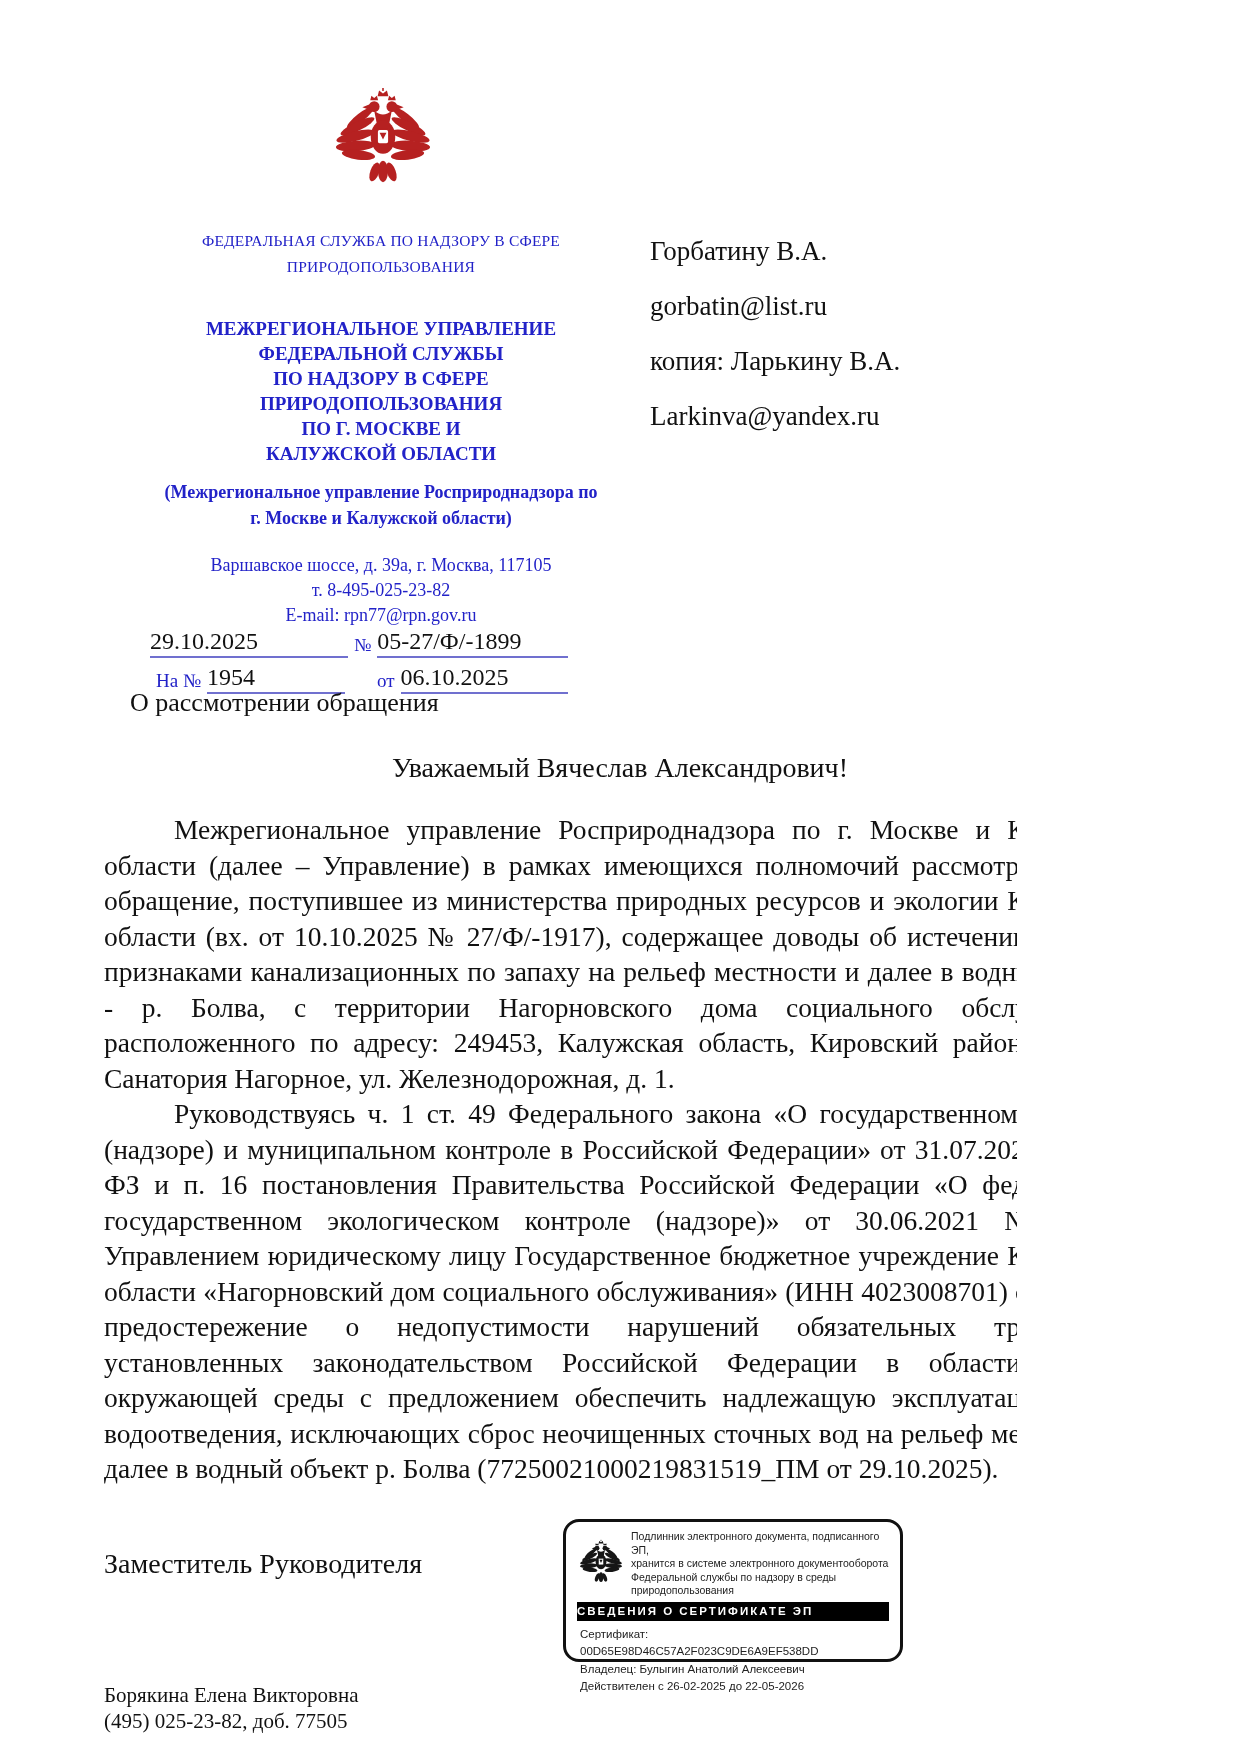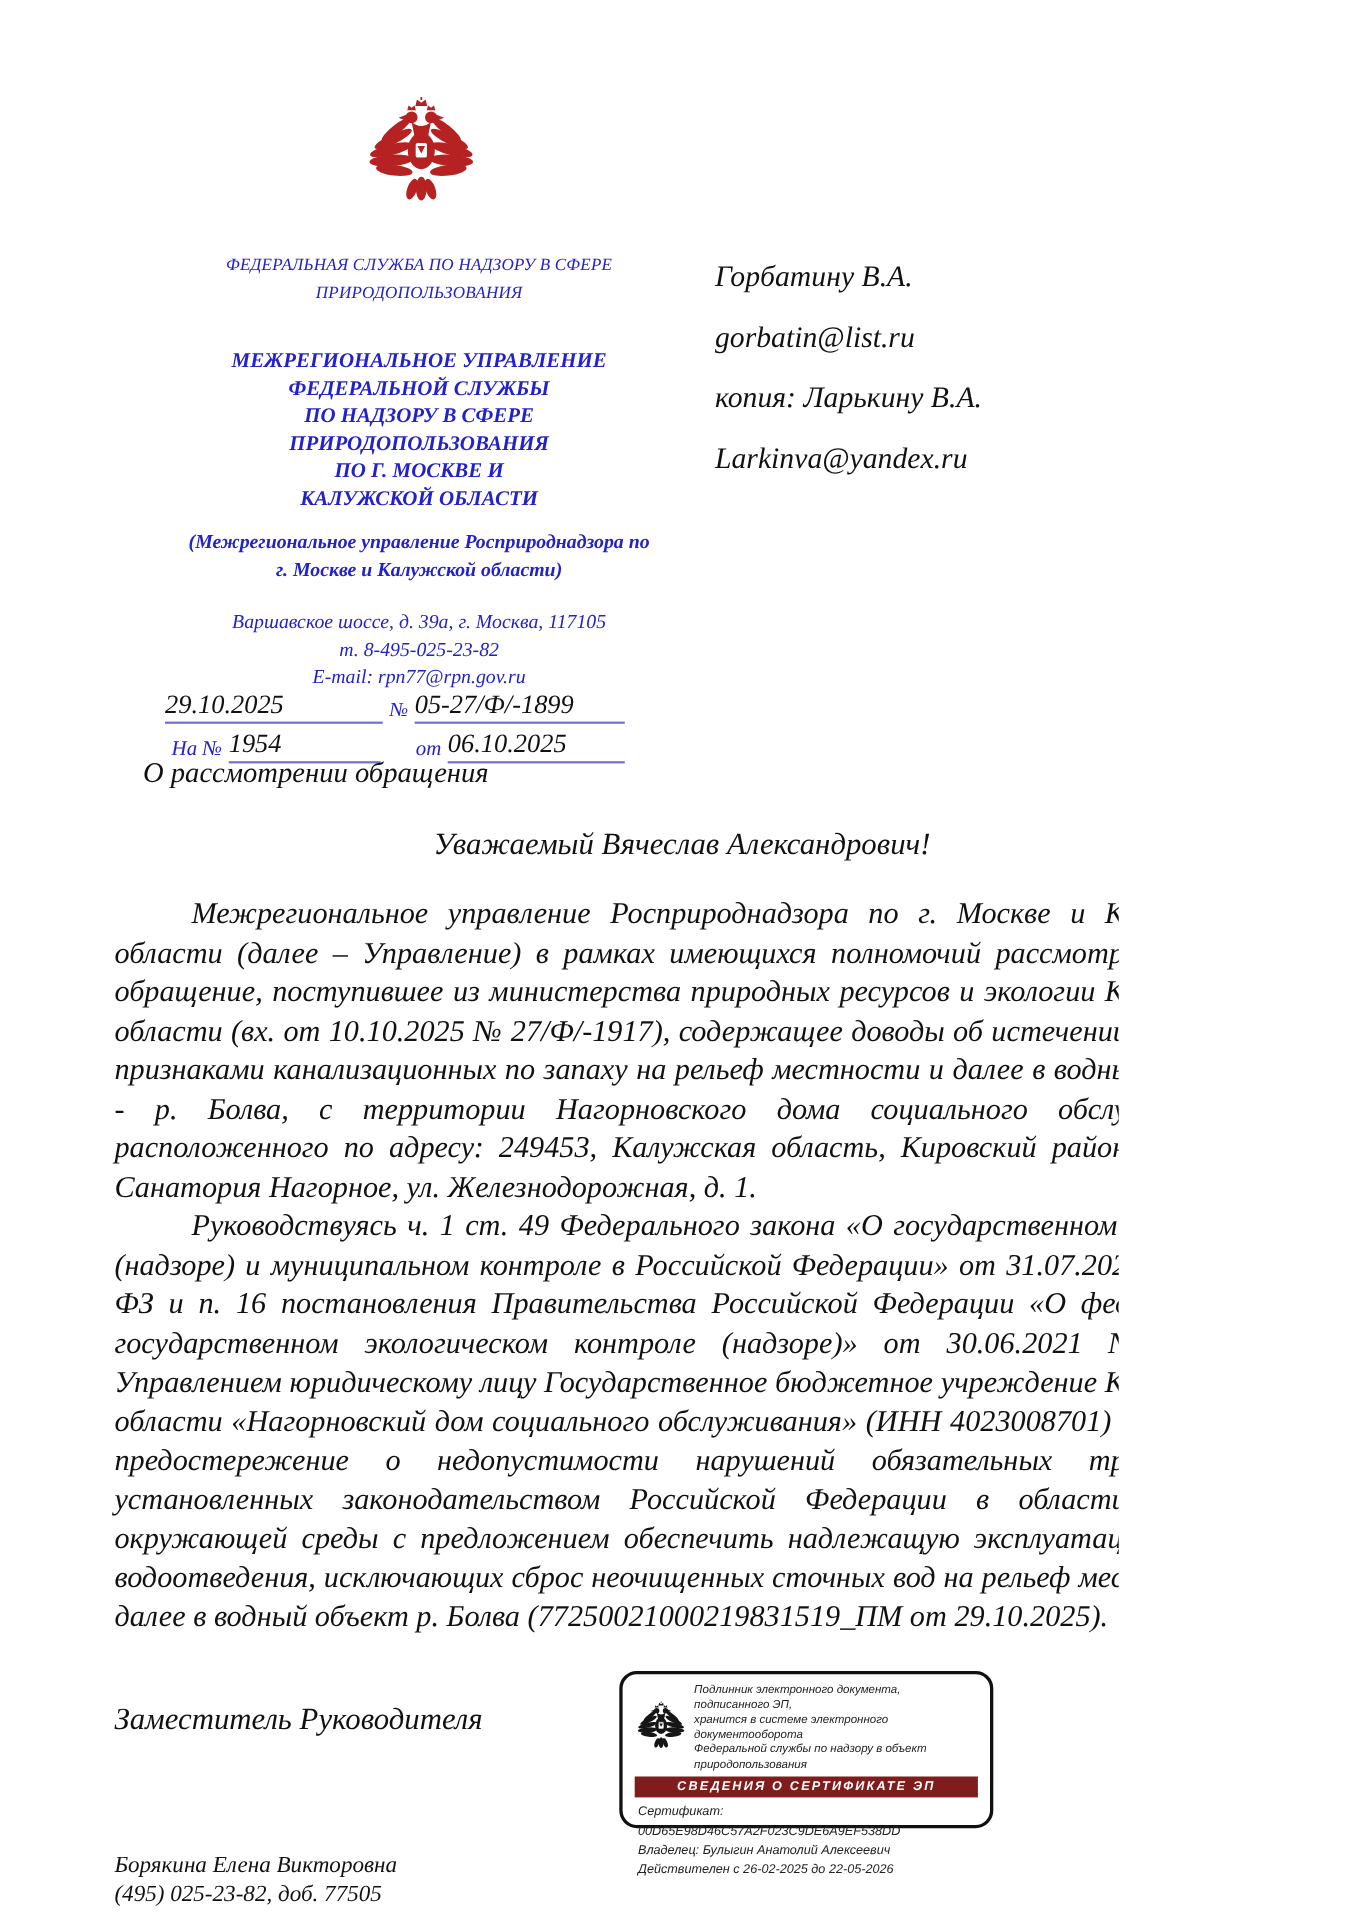--- a/index.html
+++ b/index.html
@@ -1,18 +1,18 @@
 <!DOCTYPE html>
 <html lang="ru"><head>
 <meta charset="utf-8">
 <style>
   html,body { margin:0; padding:0; background:#ffffff; }
   .page {
     position:relative; width:1017px; height:1754px; background:#fff;
-    font-family:"Liberation Serif","DejaVu Serif",serif; color:#111; overflow:hidden;font-style:italic;
+    font-family:"Liberation Serif","DejaVu Serif",serif; color:#111; overflow:hidden;
   }
   .defs { position:absolute; width:0; height:0; }
 
   
   .emblem { position:absolute; left:333px; top:88px; width:100px; height:108px; color:#b62121; }
   .emblem svg { width:100%; height:100%; }
 
   
   .org { position:absolute; left:150px; top:228px; width:462px; text-align:center; color:#2222c8; }
   .agency { font-size:15.5px; line-height:26px; letter-spacing:.2px; }
@@ -51,21 +51,21 @@
   
   .stamp {
     position:absolute; left:563px; top:1519px; width:340px; height:143px;
     border:3px solid #111; border-radius:16px; background:#fff; box-sizing:border-box;
     font-family:"Liberation Sans","DejaVu Sans",sans-serif; color:#222; padding:7px 11px 6px 11px;
   }
   .stamp-top { display:flex; align-items:center; }
   .stamp-eagle { width:44px; height:50px; flex:0 0 auto; color:#161616; margin:1px 8px 0 2px; }
   .stamp-intro { font-size:10.5px; line-height:13.5px; padding-top:1px; }
   .stamp-bar {
-    margin-top:4px; background:#7f1d1d; color:#fff; text-align:center;
+    margin-top:4px; background:#000000; color:#fff; text-align:left;
     font-size:11.5px; font-weight:bold; letter-spacing:2px; line-height:19px; height:19px;
   }
   .stamp-details { margin-top:5px; font-size:11.5px; line-height:17.5px; padding-left:3px; }
 
   
   .footer { position:absolute; left:104px; top:1682px; font-size:21px; line-height:26px; }
 </style>
 </head>
 <body>
 
@@ -173,21 +173,21 @@
   <div class="sig-name">А.А. Булыгин</div>
 
   <div class="stamp">
     <div class="stamp-top">
       <svg class="stamp-eagle">
           <use href="#eagle"></use>
         </svg>
       <div class="stamp-intro">
         <div>Подлинник электронного документа, подписанного ЭП,</div>
         <div>хранится в системе электронного документооборота</div>
-        <div>Федеральной службы по надзору в объект</div>
+        <div>Федеральной службы по надзору в среды</div>
         <div>природопользования</div>
       </div>
     </div>
     <div class="stamp-bar">СВЕДЕНИЯ О СЕРТИФИКАТЕ ЭП</div>
     <div class="stamp-details">
       <div>Сертификат: 00D65E98D46C57A2F023C9DE6A9EF538DD</div>
       <div>Владелец: Булыгин Анатолий Алексеевич</div>
       <div>Действителен с 26-02-2025 до 22-05-2026</div>
     </div>
   </div>

